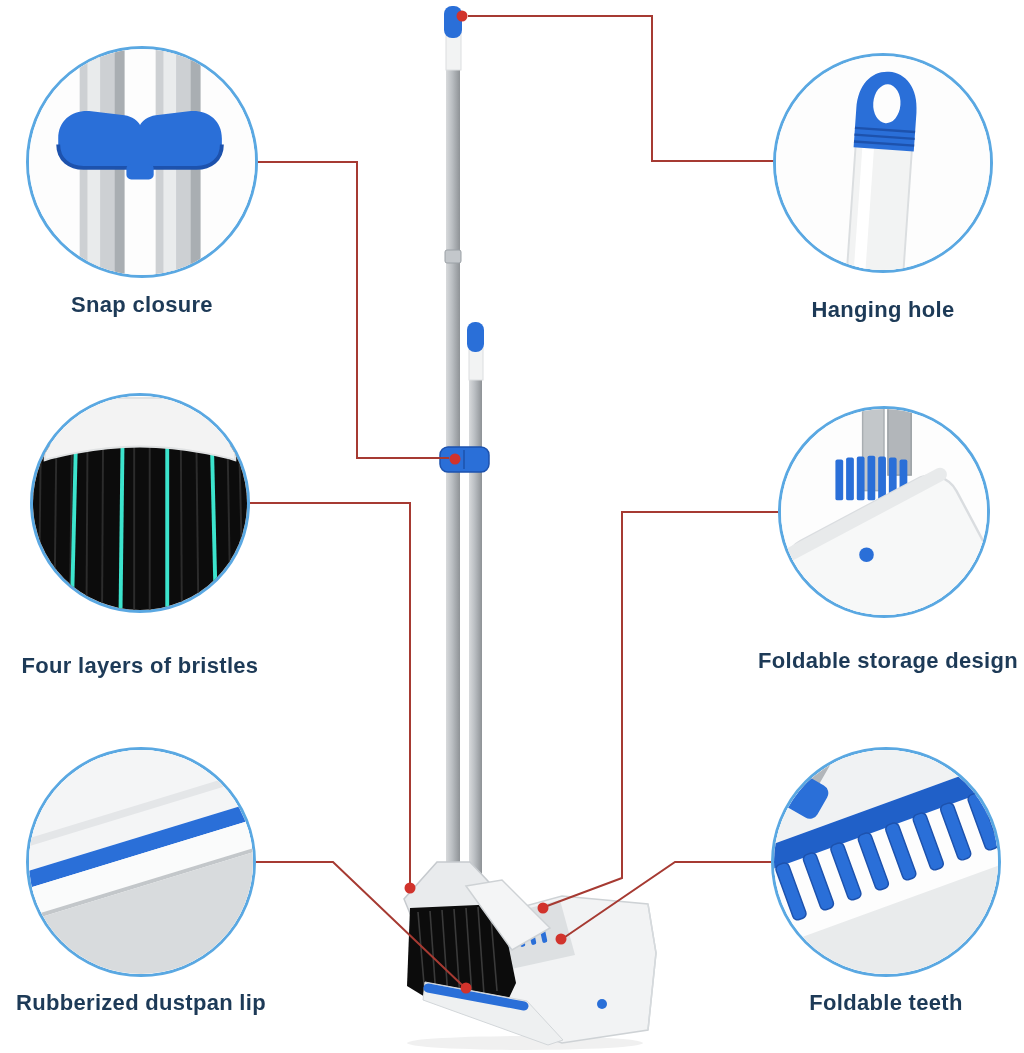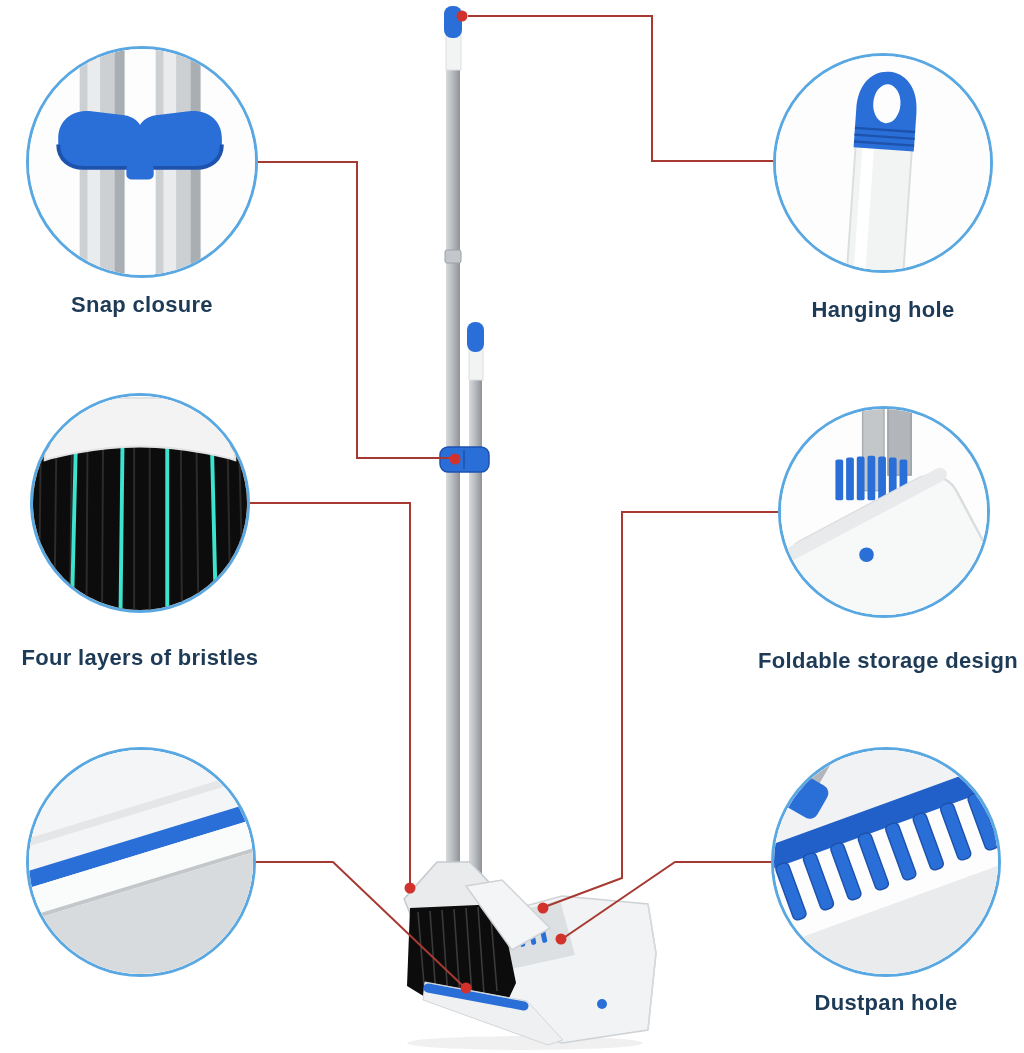--- a/index.html
+++ b/index.html
@@ -164,21 +164,21 @@
         </g>
         <g stroke="#3ce4cd" stroke-width="4">
           <line x1="44" y1="52" x2="40" y2="220"></line>
           <line x1="92" y1="52" x2="90" y2="220"></line>
           <line x1="138" y1="52" x2="138" y2="220"></line>
           <line x1="184" y1="52" x2="188" y2="220"></line>
         </g>
         <path d="M12,66 C12,20 30,2 66,2 L154,2 C190,2 208,20 208,66 C208,66 162,52 110,52 C58,52 12,66 12,66 Z" fill="#f3f3f3" stroke="#e0e2e3" stroke-width="2"></path>
       </svg>
     </div>
-    <div class="label" style="margin-top:32px;">Four layers of bristles</div>
+    <div class="label" style="margin-top:40px;">Four layers of bristles</div>
   </div>
 
   <div class="callout" style="left:724px; top:406px;">
     <div class="circle" style="width:212px; height:212px;">
       <svg viewBox="0 0 212 212">
         <rect width="212" height="212" fill="#fdfdfd"></rect>
         <rect x="84" y="-8" width="22" height="92" fill="#c3c7ca" stroke="#a9aeb2" stroke-width="1.5"></rect>
         <rect x="110" y="-12" width="24" height="80" fill="#b2b6ba" stroke="#9aa0a4" stroke-width="1.5"></rect>
         <g fill="#2a6fd8">
           <rect x="56" y="52" width="8" height="42" rx="2"></rect>
@@ -206,20 +206,21 @@
         <g transform="rotate(-17 115 115)">
           <rect x="-50" y="-70" width="330" height="160" fill="#f4f5f6"></rect>
           <rect x="-50" y="58" width="330" height="8" fill="#e4e6e8"></rect>
           <rect x="-50" y="90" width="330" height="17" fill="#2a6fd8"></rect>
           <rect x="-50" y="107" width="330" height="28" fill="#fafbfb"></rect>
           <rect x="-50" y="135" width="330" height="4" fill="#c3c7ca"></rect>
           <rect x="-50" y="139" width="330" height="140" fill="#d8dbdd"></rect>
         </g>
       </svg>
     </div>
+    <div class="label" style="margin-top:13px;">Rubberized dustpan lip</div>
   </div>
 
   <div class="callout" style="left:726px; top:747px;">
     <div class="circle" style="width:230px; height:230px;">
       <svg viewBox="0 0 230 230">
         <rect width="230" height="230" fill="#fdfdfd"></rect>
         <g transform="rotate(-20 115 115)">
           <rect x="-60" y="-90" width="360" height="148" fill="#f0f2f3"></rect>
           <rect x="-60" y="-90" width="360" height="10" fill="#e2e5e7"></rect>
           <rect x="-60" y="58" width="360" height="24" fill="#2060c8"></rect>
@@ -236,16 +237,16 @@
             <rect x="216" y="80" width="14" height="60" rx="5"></rect>
           </g>
           <rect x="-60" y="158" width="360" height="160" fill="#e9ebec"></rect>
         </g>
         <g transform="rotate(30 40 30)">
           <rect x="14" y="-40" width="34" height="85" rx="6" fill="#b2b6ba"></rect>
           <rect x="-4" y="30" width="66" height="38" rx="9" fill="#2a6fd8"></rect>
         </g>
       </svg>
     </div>
-    <div class="label" style="margin-top:13px;">Dustpan hole</div>
+    <div class="label" style="margin-top:13px;">Foldable teeth</div>
   </div>
 
 </div>
 
 </body></html>

